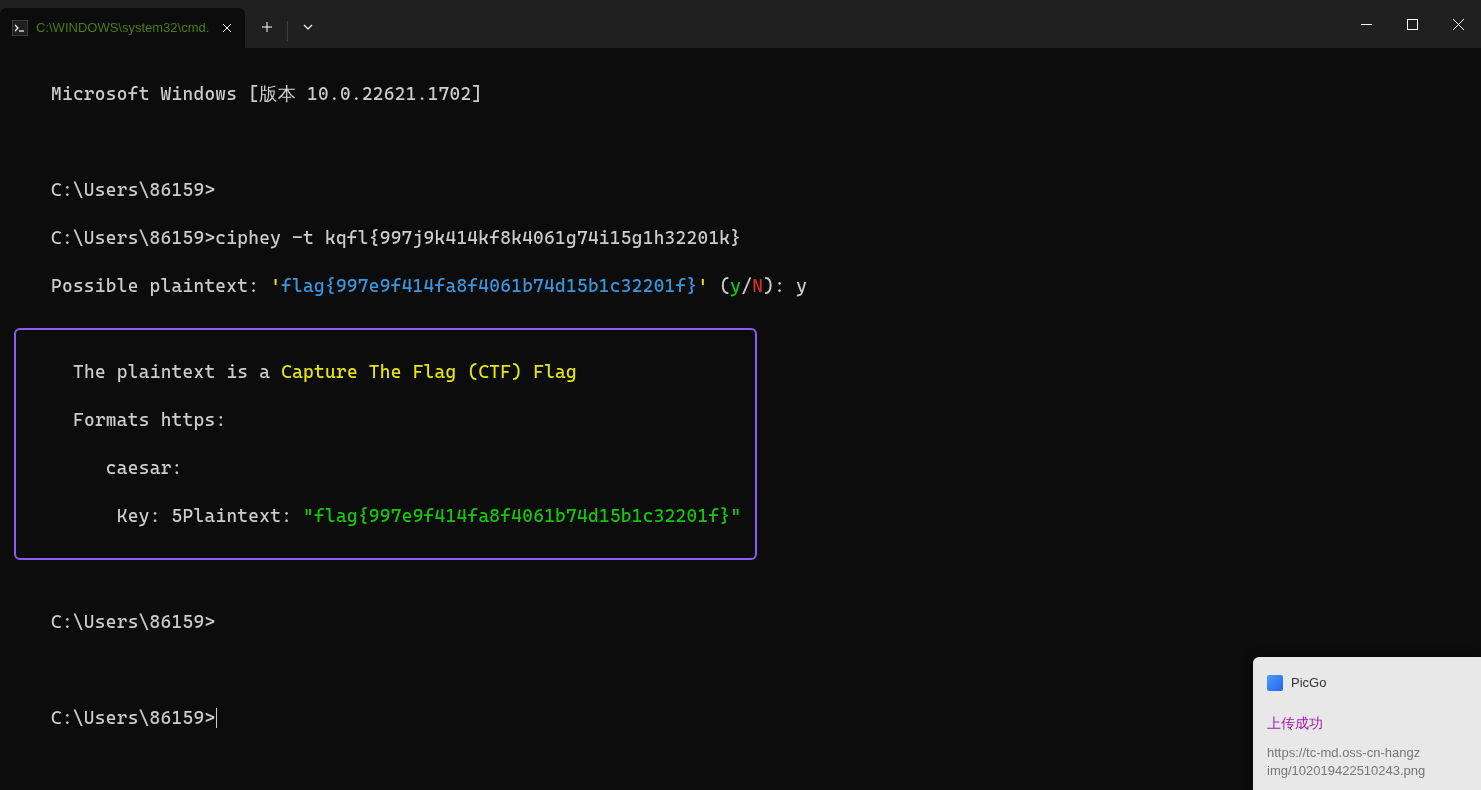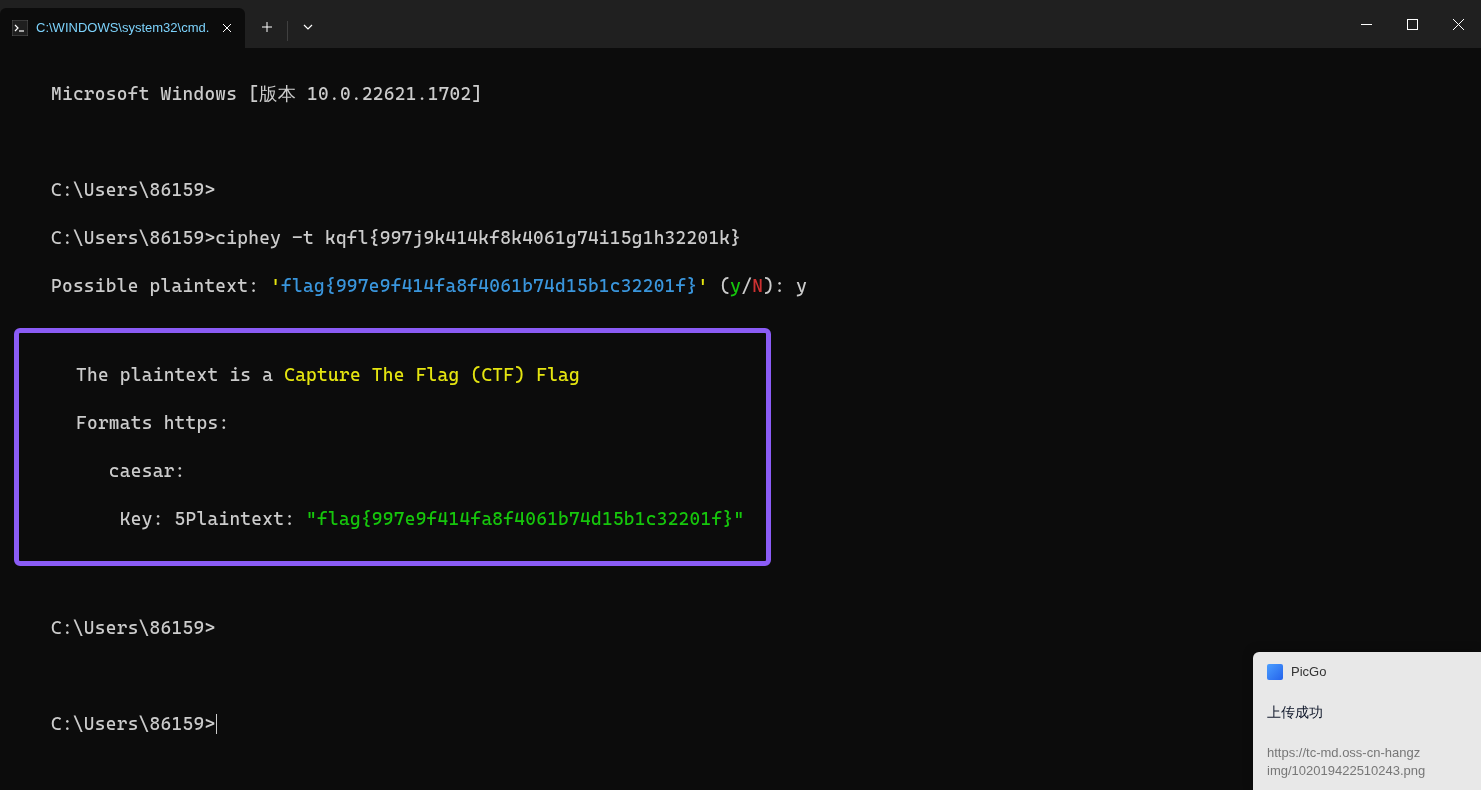--- a/index.html
+++ b/index.html
@@ -40,21 +40,21 @@
     }
     .tab-icon {
       width: 16px;
       height: 16px;
       flex-shrink: 0;
       display: flex;
       align-items: center;
       justify-content: center;
     }
     .tab-title {
-      color: #7dd3fc;
+      color: #4d7c0f;
       font-size: 13px;
       font-family: 'Segoe UI', sans-serif;
       white-space: nowrap;
       overflow: hidden;
       text-overflow: ellipsis;
       flex: 1;
     }
     .tab-close {
       width: 20px;
       height: 20px;
@@ -108,44 +108,44 @@
     .line {
       display: block;
       min-height: 24px;
       margin-left: 43px;
     }
     .c-blue { color: #3a96dd; text-align: right; }
     .c-yellow { color: #e5e510; }
     .c-red { color: #cd3131; }
     .c-green { color: #16c60c; }
     .box {
-      border: 5px solid #8b5cf6;
+      border: 2px solid #8b5cf6;
       border-radius: 6px;
-      padding: 6px 22px 6px 14px;
+      padding: 6px 14px 6px 14px;
       display: inline-block;
       margin-top: 6px;
       margin-bottom: 2px;
       margin-left: 6px;
     }
     .cursor {
       display: inline-block;
       width: 1px;
       height: 20px;
       background: #cccccc;
       vertical-align: text-bottom;
       margin-left: 1px;
     }
     .toast {
       position: absolute;
       right: 0;
       bottom: 0;
       width: 228px;
       background: #e8e8e8;
       border-top-left-radius: 6px;
-      padding: 8px 14px 10px 14px;
+      padding: 14px 14px 10px 14px;
       font-family: 'Segoe UI', 'Microsoft YaHei', sans-serif;
       box-shadow: -2px -2px 10px rgba(0,0,0,0.2);
     }
     .toast-header {
       display: flex;
       align-items: center;
       gap: 8px;
       margin-bottom: 16px;
     }
     .toast-icon {
@@ -153,22 +153,22 @@
       height: 16px;
       background: linear-gradient(135deg, #4a9eff 0%, #2563eb 100%);
       border-radius: 2px;
     }
     .toast-app {
       font-size: 13px;
       color: #333333;
     }
     .toast-title {
       font-size: 14px;
-      color: #0f172a;
-      margin-bottom: 20px;
+      color: #a21caf;
+      margin-bottom: 9px;
     }
     .toast-body {
       font-size: 13px;
       color: #777777;
       line-height: 18px;
       overflow: hidden;
     }
   </style>
 </head>
 <body>

